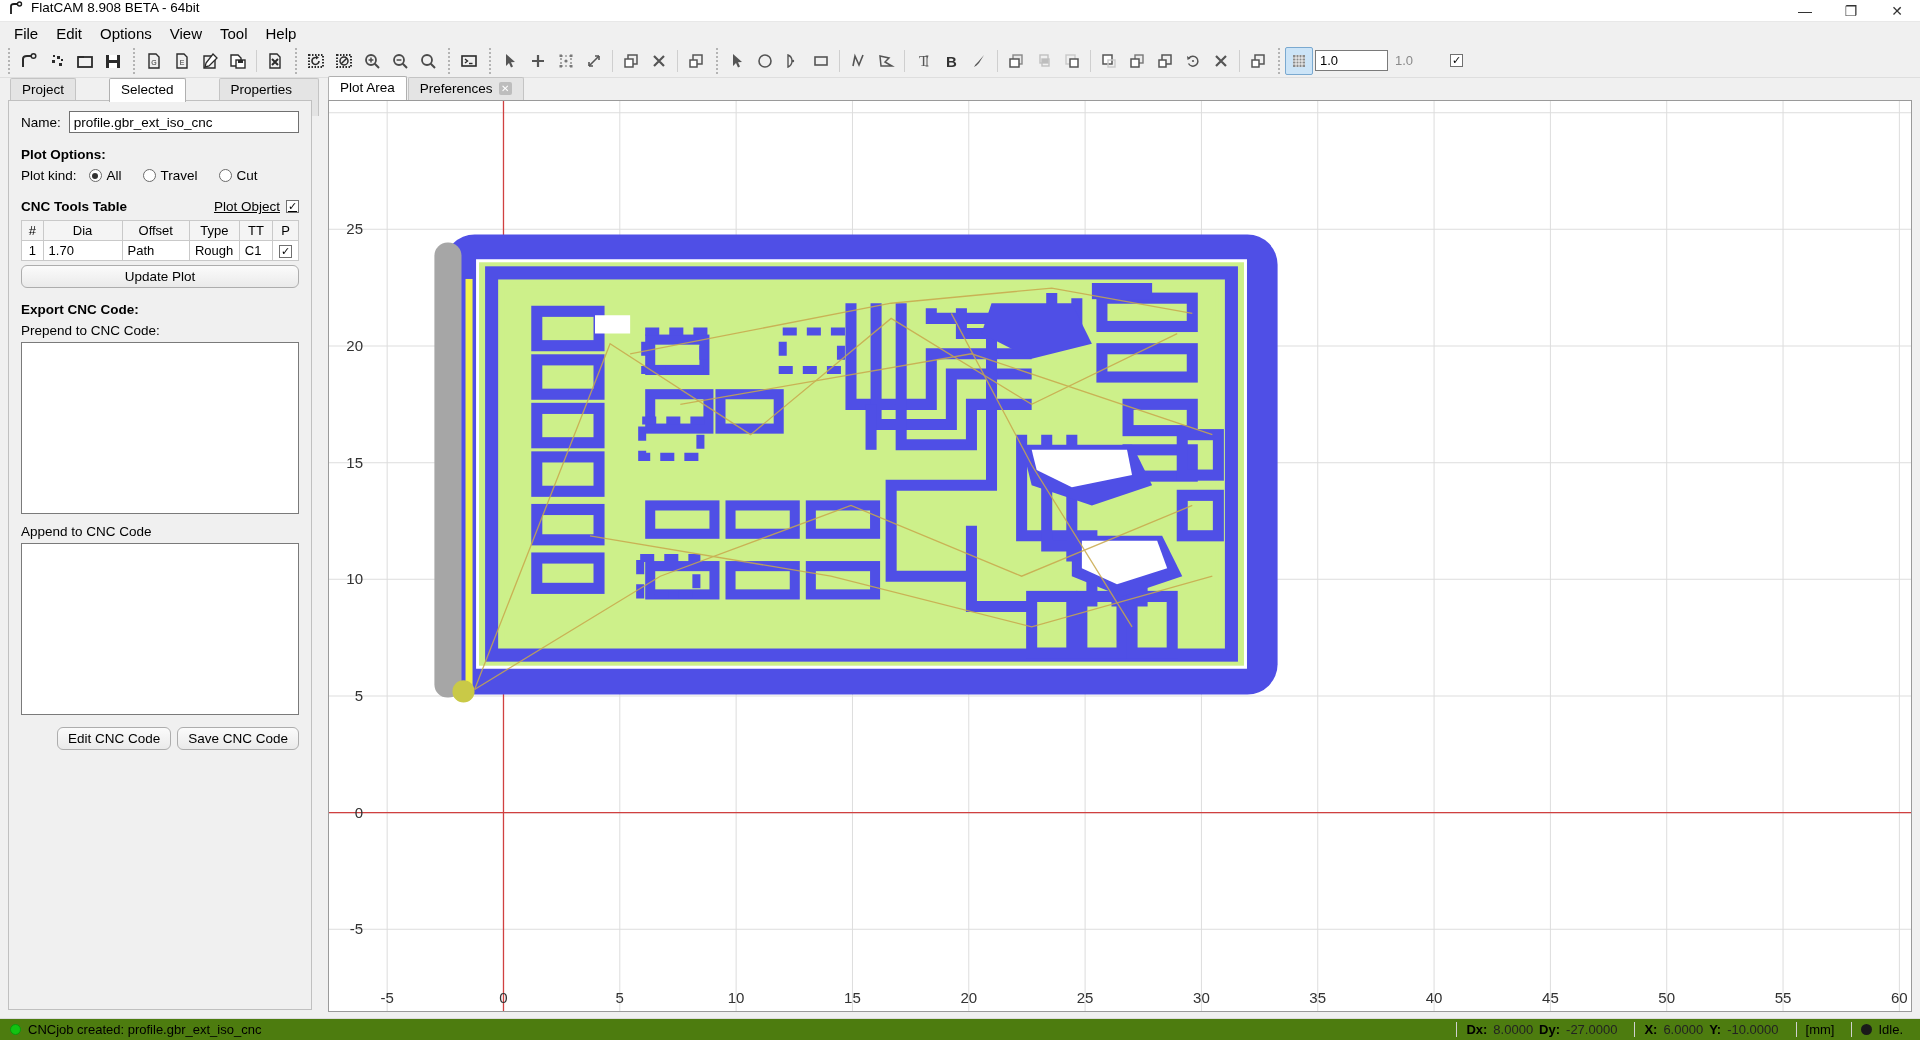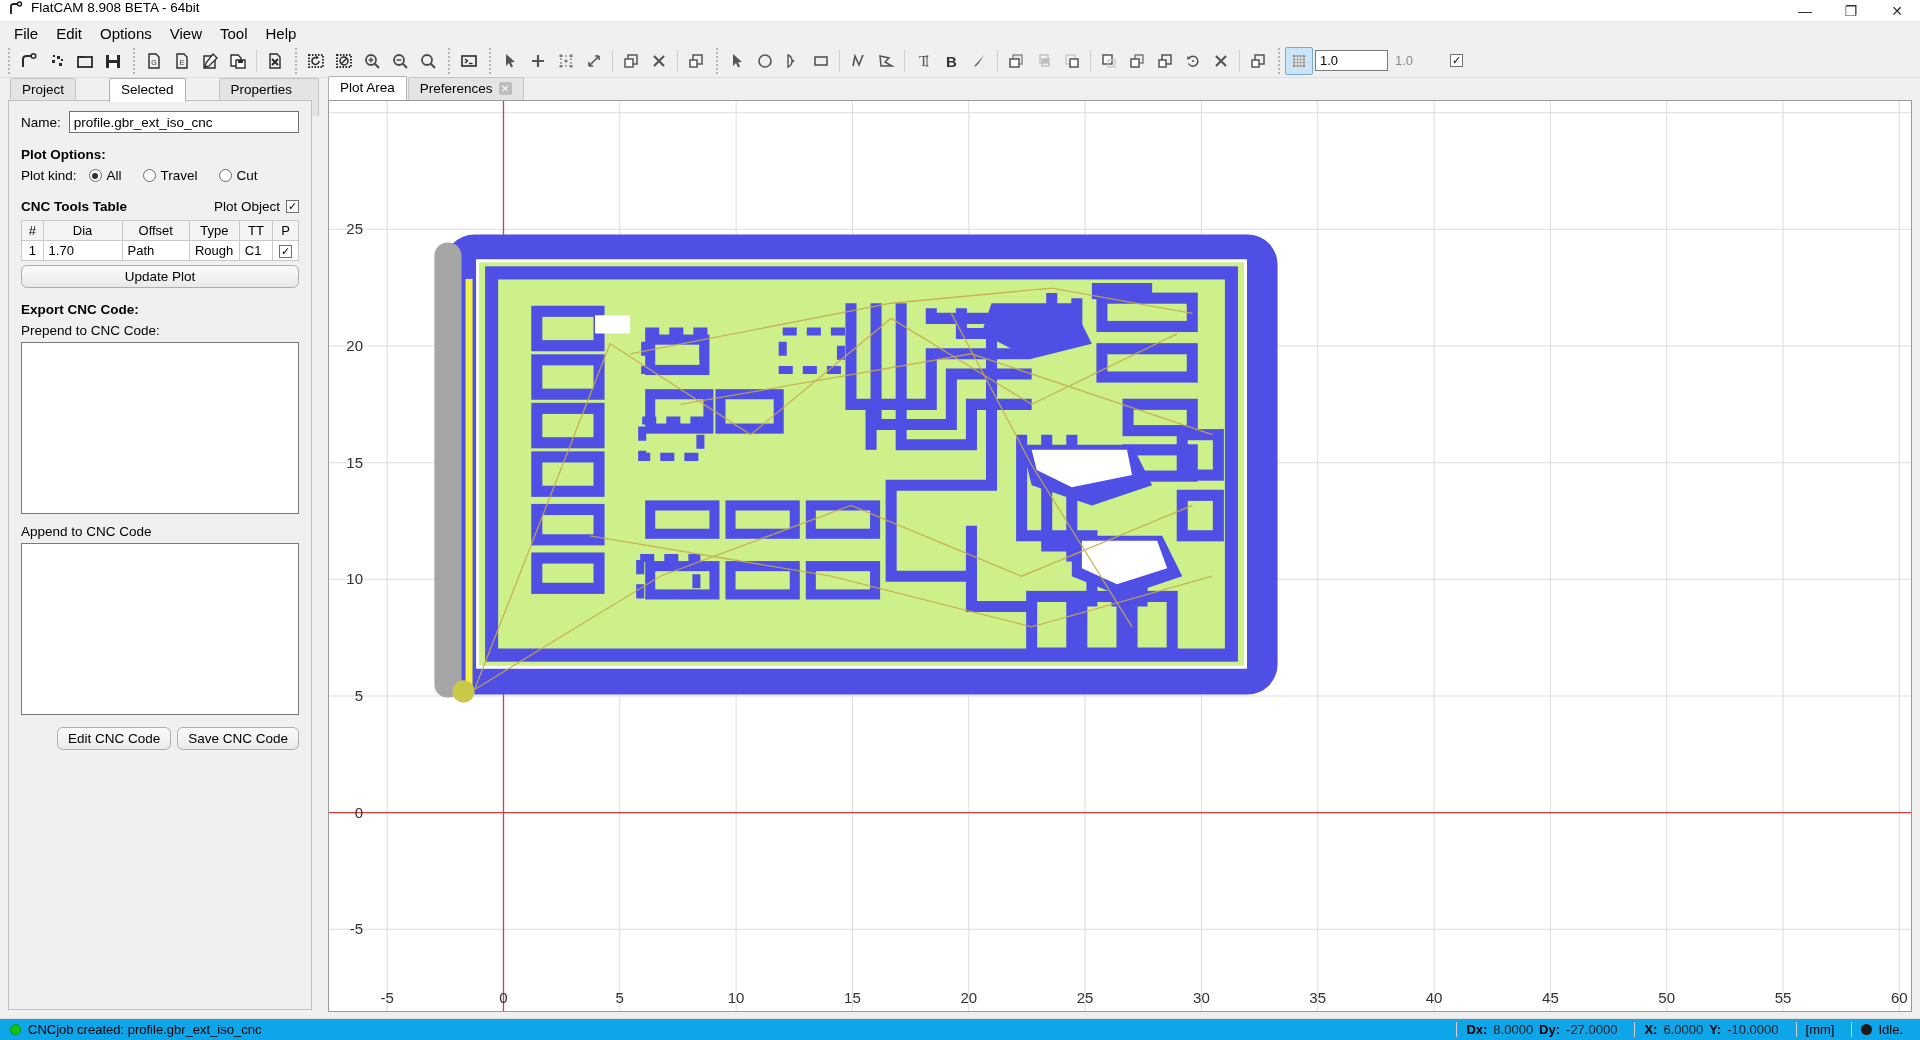--- a/index.html
+++ b/index.html
@@ -139,21 +139,21 @@
   .rtab.sel { background: #fff; padding-bottom: 5px; border-color: #b0b0b0; }
   .tabclose {
     width: 13px; height: 13px; background: #bdbdbd; color: #fff;
     display: flex; align-items: center; justify-content: center; font-size: 10px; border-radius: 2px;
   }
   #plotwrap { flex: 1; margin: 0 8px 6px 8px; border: 1px solid #9a9a9a; background: #fff; position: relative; overflow: hidden; }
   #plotsvg { display: block; width: 100%; height: 100%; }
 
   
   #statusbar {
-    height: 22px; background: #0ea5e9; border-top: 1px solid #dcdcdc;
+    height: 22px; background: #4d7c0f; border-top: 1px solid #dcdcdc;
     display: flex; align-items: center; font-size: 13px; position: relative;
   }
   #statusbar .left { display: flex; align-items: center; gap: 7px; padding-left: 10px; }
   #statusbar .dot { width: 11px; height: 11px; border-radius: 50%; background: #12c312; border: 1px solid #0a9a0a; }
   #statusbar .right { position: absolute; right: 8px; display: flex; align-items: center; gap: 8px; }
   #statusbar .cell { padding: 0 9px; border-left: 1px solid #d0d0d0; display: flex; align-items: center; gap: 6px; }
   #statusbar b { font-weight: bold; }
   #statusbar .val { color: #222; }
   .idle-dot { width: 11px; height: 11px; border-radius: 50%; background: #1a1a1a; }
 </style>
@@ -496,21 +496,21 @@
           </span>
           <span class="radio">
             <span class="rdot"></span>
             <span>Cut</span>
           </span>
         </span>
       </div>
 
       <div class="sec-row">
         <span class="lbl bold">CNC Tools Table</span>
-        <span style="display:flex;align-items:center;">
+        <span style="display:flex;align-items:center;text-decoration:underline;">
           <span class="lbl">Plot Object</span>
           <span class="chk">✓</span>
         </span>
       </div>
 
       <table class="tools">
         <thead>
           <tr>
             <th style="width:22px">#</th>
             <th style="width:84px">Dia</th>

